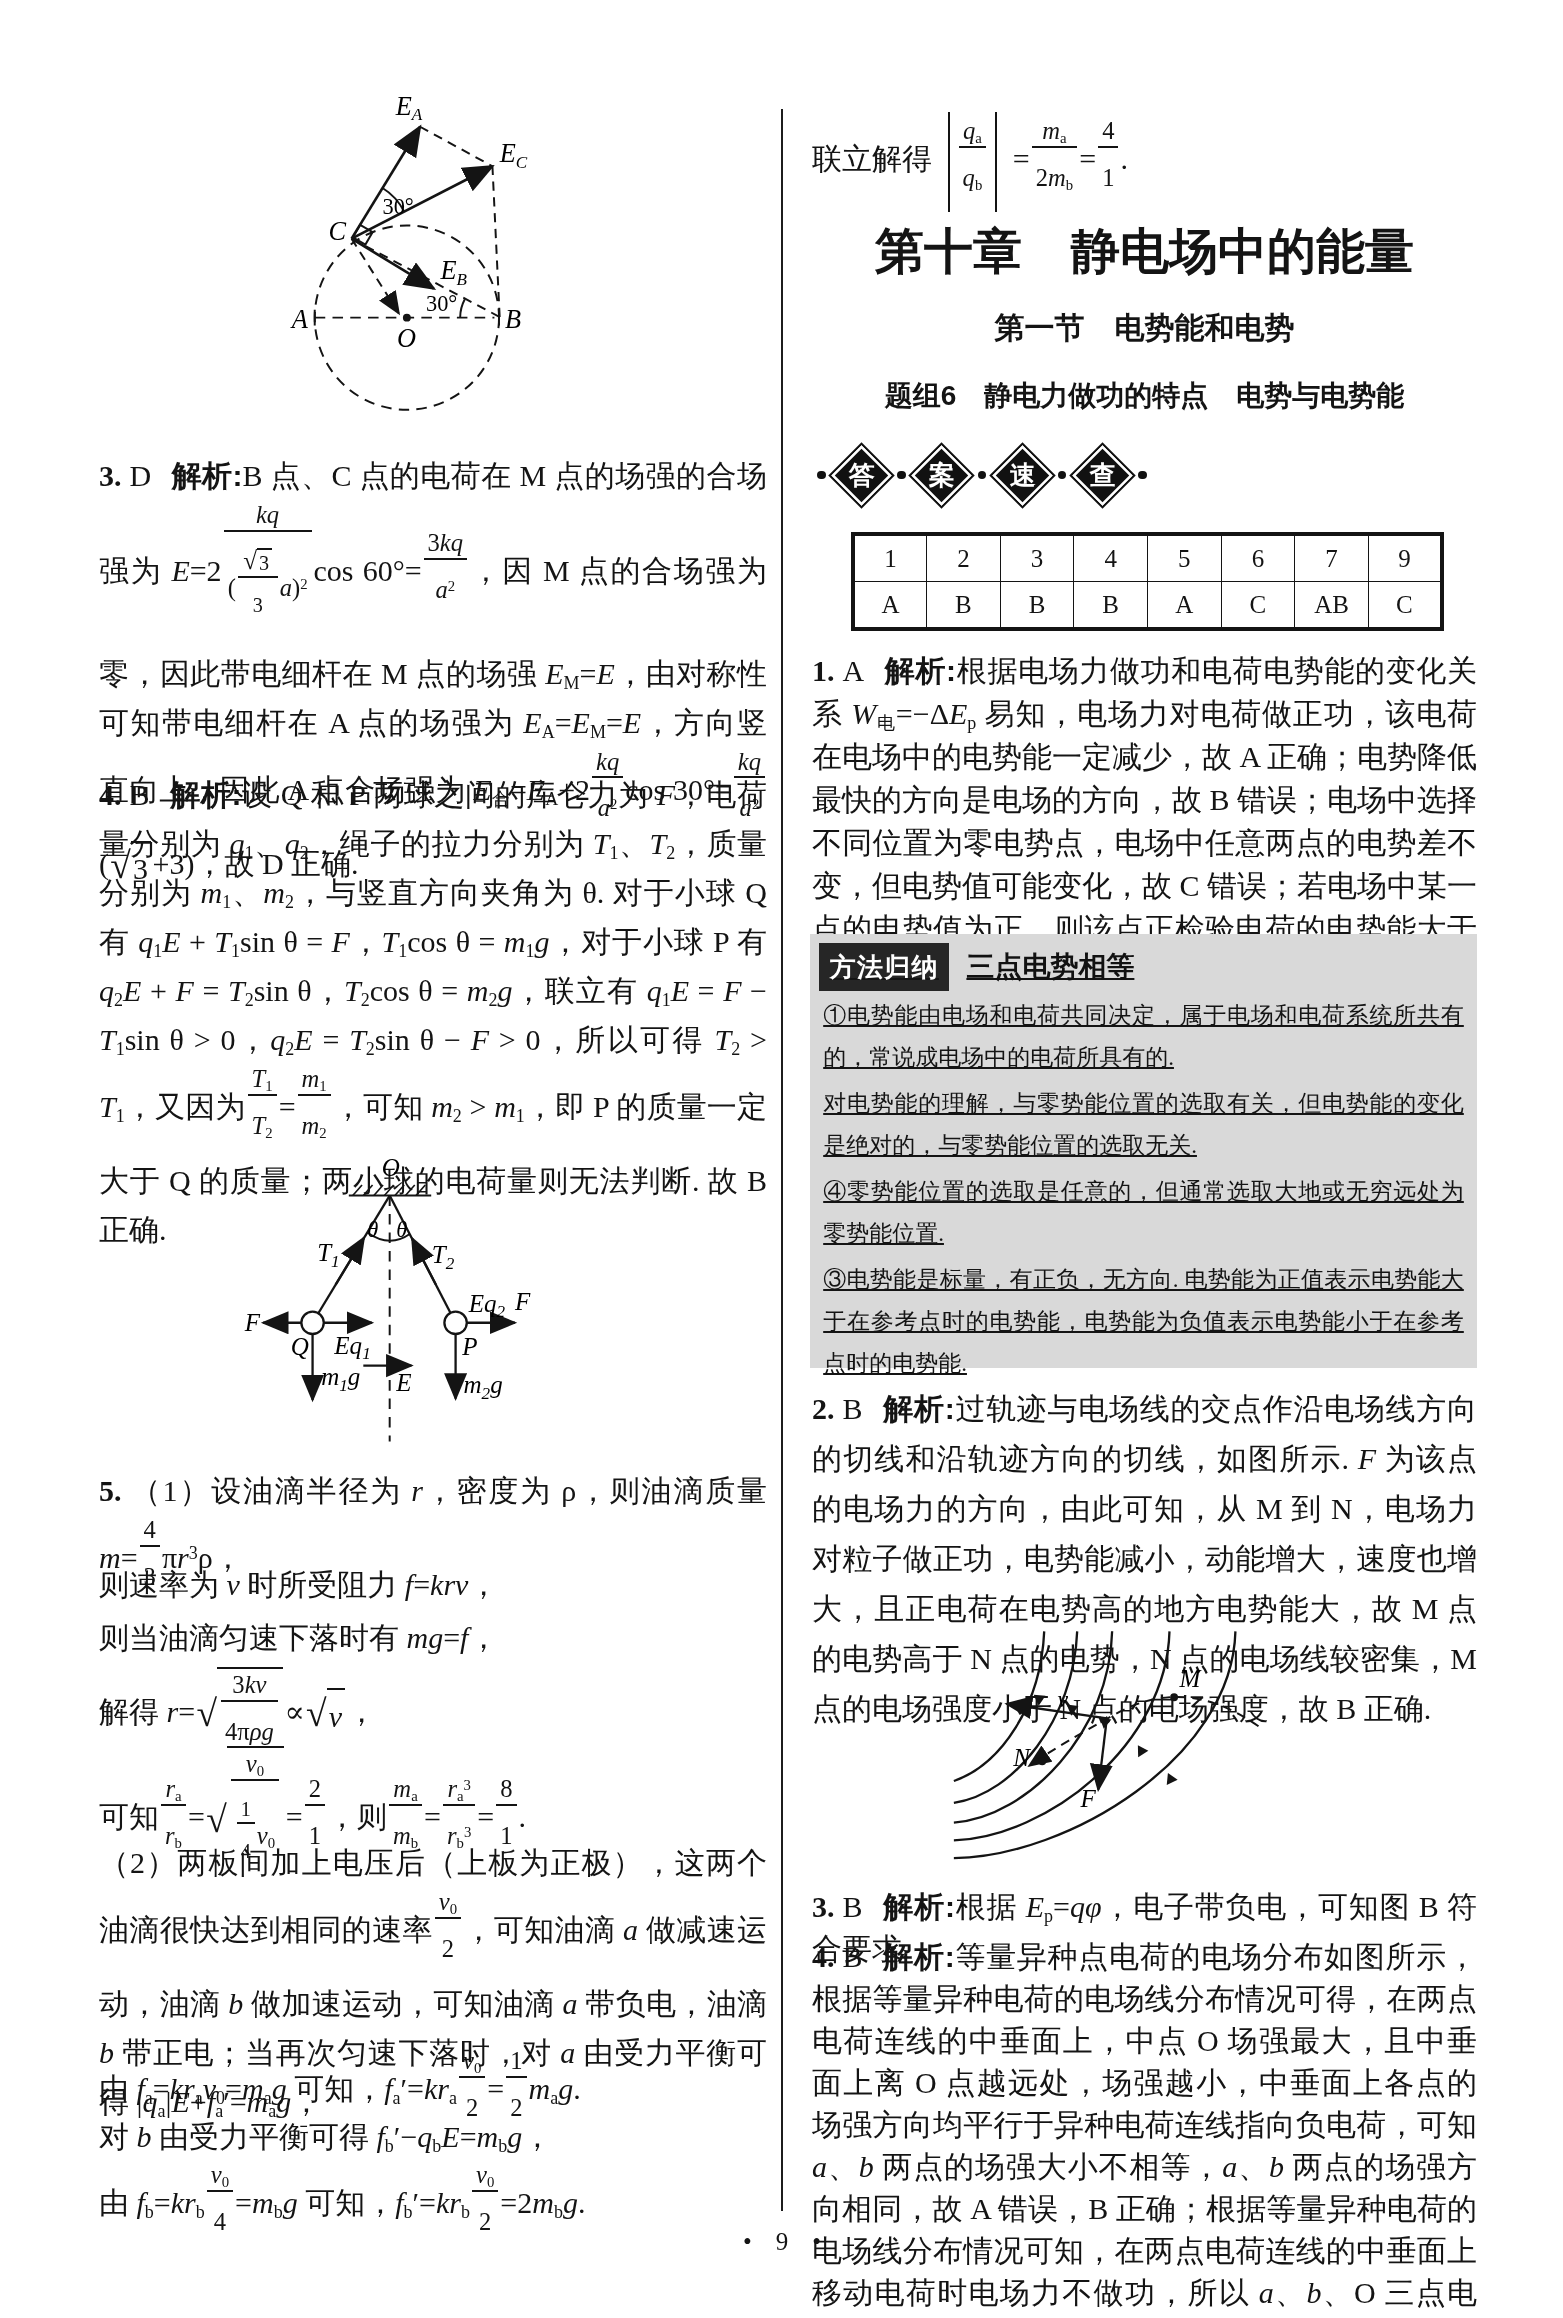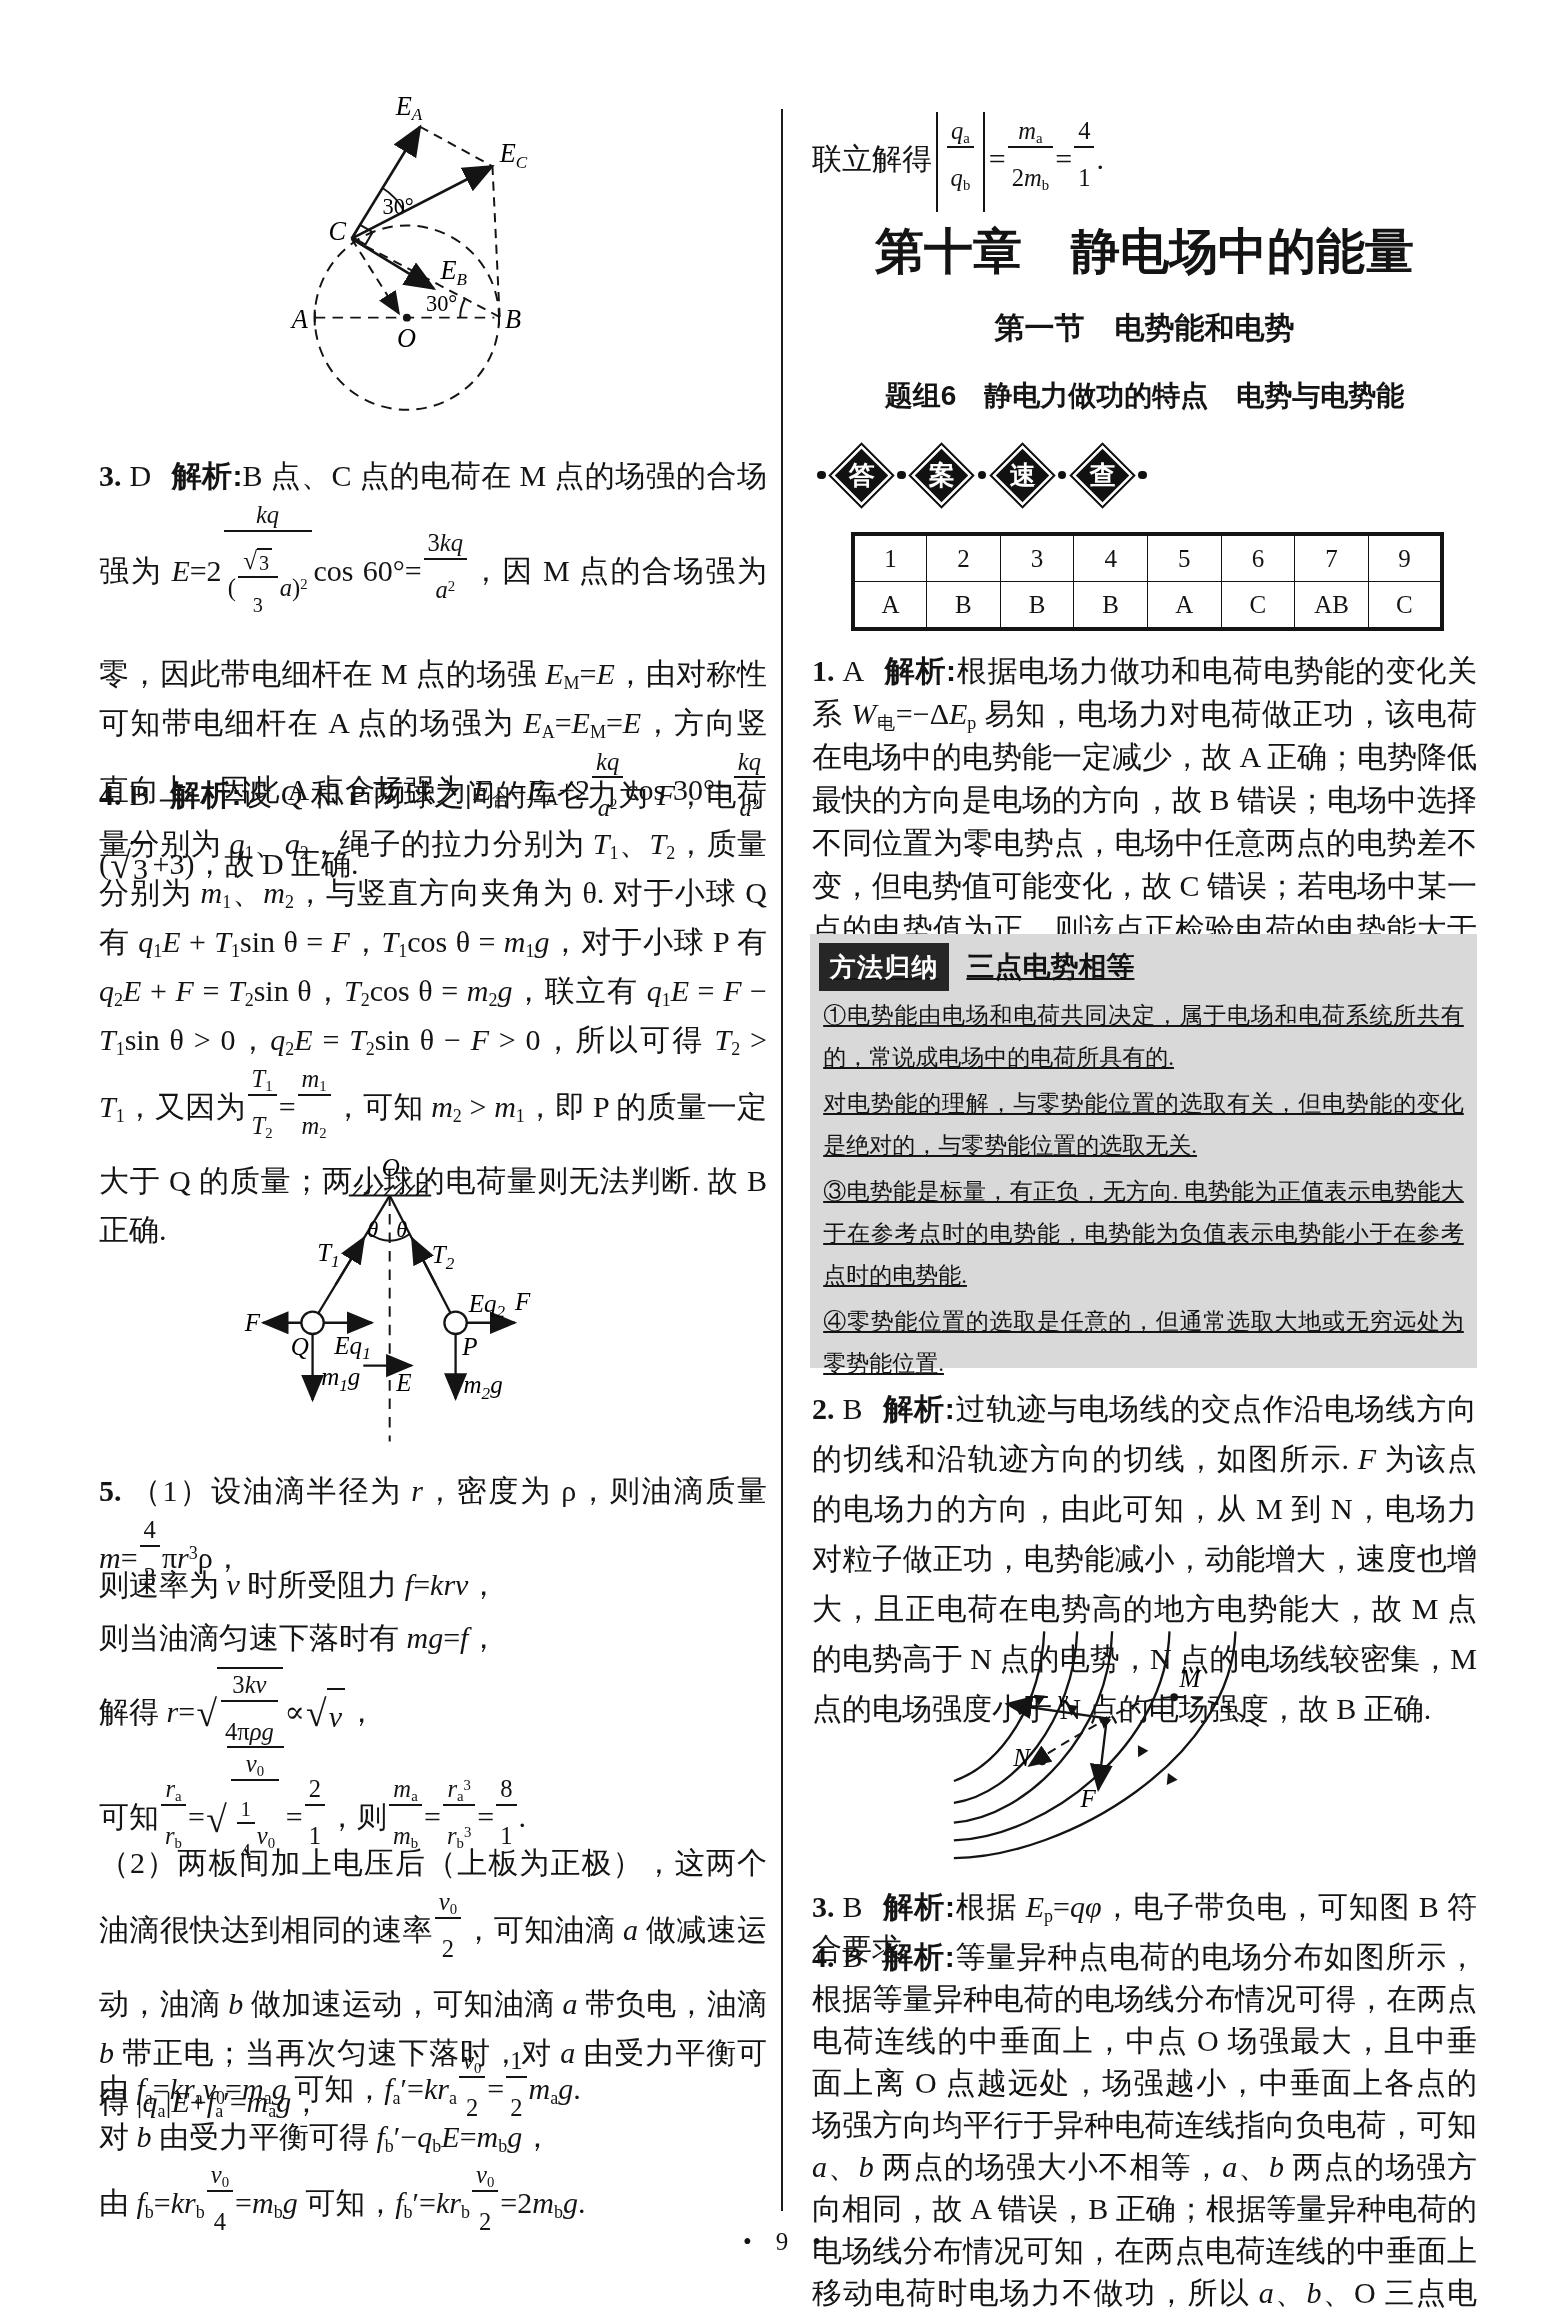--- a/index.html
+++ b/index.html
@@ -15,21 +15,21 @@
   sub{font-size:0.60em;vertical-align:-0.3em;line-height:0;}
   sup{font-size:0.60em;vertical-align:0.5em;line-height:0;}
   .frac{display:inline-flex;flex-direction:column;text-align:center;vertical-align:middle;
         font-size:0.82em;line-height:1.15;margin:0 2px;}
   .frac>.fn{display:block;padding:0.7px 4px;border-bottom:2px solid #141414;}
   .frac>.fd{display:block;padding:16px 4px;}
   .sqrt{display:inline-flex;align-items:center;vertical-align:middle;margin:0 1.3px;}
   .sqrt>.rsign{font-size:1.25em;line-height:1;transform:translateY(-1.3px);}
   .sqrt>.rbody{border-top:2px solid #141414;padding:1.3px 3.3px 0 2px;}
   .absbar{display:inline-flex;align-items:center;border-left:2px solid #141414;border-right:2px solid #141414;
-        padding:4px 6.6px;margin:0 4px;vertical-align:middle;}
+        padding:4px 6.6px;margin:0 16px;vertical-align:middle;}
   .ctitle{font-family:"Liberation Sans","DejaVu Sans",sans-serif;font-weight:bold;text-align:center;}
   .badge-row{display:flex;align-items:center;}
   .badge-dot{width:8.6px;height:8.6px;border-radius:50%;background:#111;margin:0 1.3px;}
   .dia{width:43px;height:43px;background:#111;transform:rotate(45deg);display:flex;align-items:center;
        justify-content:center;margin:10.5px 13px;box-shadow:0 0 0 2px #111, inset 0 0 0 2.6px #fff;}
   .dia span{transform:rotate(-45deg);color:#fff;font-family:"Liberation Sans","DejaVu Sans",sans-serif;
        font-weight:bold;font-size:26px;}
   table.anskey{border-collapse:collapse;table-layout:fixed;width:593px;height:99px;
        border:4px solid #141414;background:#fff;}
   table.anskey td{border:1.3px solid #141414;text-align:center;font-size:25px;padding:0;}
@@ -300,22 +300,22 @@
     <span class="num">1.</span><span class="ansl">A</span><span class="tag">解析:</span><span class="runs">根据电场力做功和电荷电势能的变化关系 <i>W</i><sub>电</sub>=−Δ<i>E</i><sub>p</sub> 易知，电场力对电荷做正功，该电荷在电场中的电势能一定减少，故 A 正确；电势降低最快的方向是电场的方向，故 B 错误；电场中选择不同位置为零电势点，电场中任意两点的电势差不变，但电势值可能变化，故 C 错误；若电场中某一点的电势值为正，则该点正检验电荷的电势能大于负检验电荷的电势能，若电场中某一点的电势值为负，该点正检验电荷的电势能小于负检验电荷的电势能，故 D 错误.</span>
   </div>
 
   <div class="method abs" style="left:810px;top:934px;width:667px;height:434px">
     <div class="mh">
       <span class="mbadge">方法归纳</span>
       <span class="mtitle">三点电势相等</span>
     </div>
     <div class="mp">①电势能由电场和电荷共同决定，属于电场和电荷系统所共有的，常说成电场中的电荷所具有的.</div>
     <div class="mp">对电势能的理解，与零势能位置的选取有关，但电势能的变化是绝对的，与零势能位置的选取无关.</div>
+    <div class="mp">④零势能位置的选取是任意的，但通常选取大地或无穷远处为零势能位置.</div>
     <div class="mp">③电势能是标量，有正负，无方向. 电势能为正值表示电势能大于在参考点时的电势能，电势能为负值表示电势能小于在参考点时的电势能.</div>
-    <div class="mp">④零势能位置的选取是任意的，但通常选取大地或无穷远处为零势能位置.</div>
   </div>
 
   <div class="para abs" style="left:812px;top:1384px;width:665px;line-height:50px">
     <span class="num">2.</span><span class="ansl">B</span><span class="tag">解析:</span><span class="runs">过轨迹与电场线的交点作沿电场线方向的切线和沿轨迹方向的切线，如图所示. <i>F</i> 为该点的电场力的方向，由此可知，从 M 到 N，电场力对粒子做正功，电势能减小，动能增大，速度也增大，且正电荷在电势高的地方电势能大，故 M 点的电势高于 N 点的电势，N 点的电场线较密集，M 点的电场强度小于 N 点的电场强度，故 B 正确.</span>
   </div>
 
   <svg class="abs" style="left:942px;top:1626px" width="422" height="254" viewBox="0 0 640 385">
     <defs>
       <marker id="ar3" markerWidth="14" markerHeight="12" refX="11" refY="5" orient="auto">
         <path d="M0,0 L12,5 L0,10 z" fill="#141414"></path>

